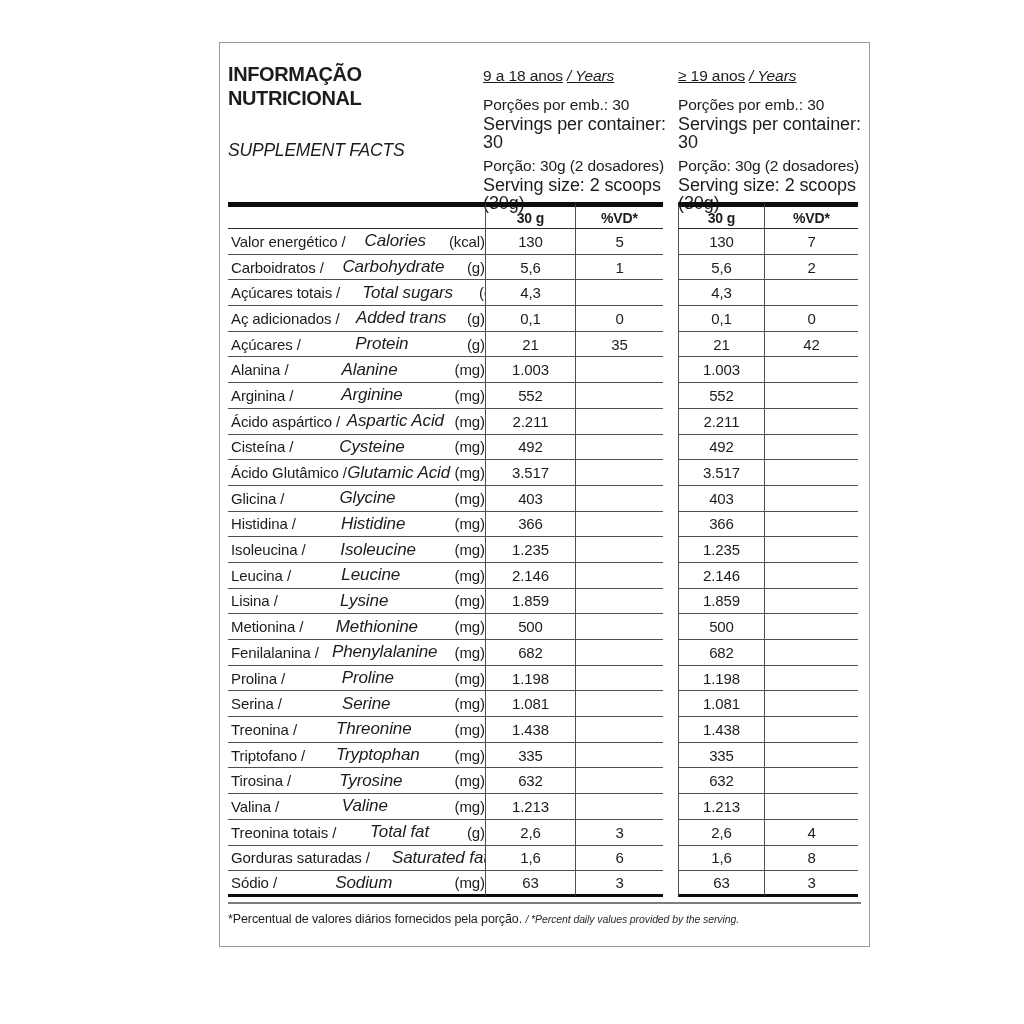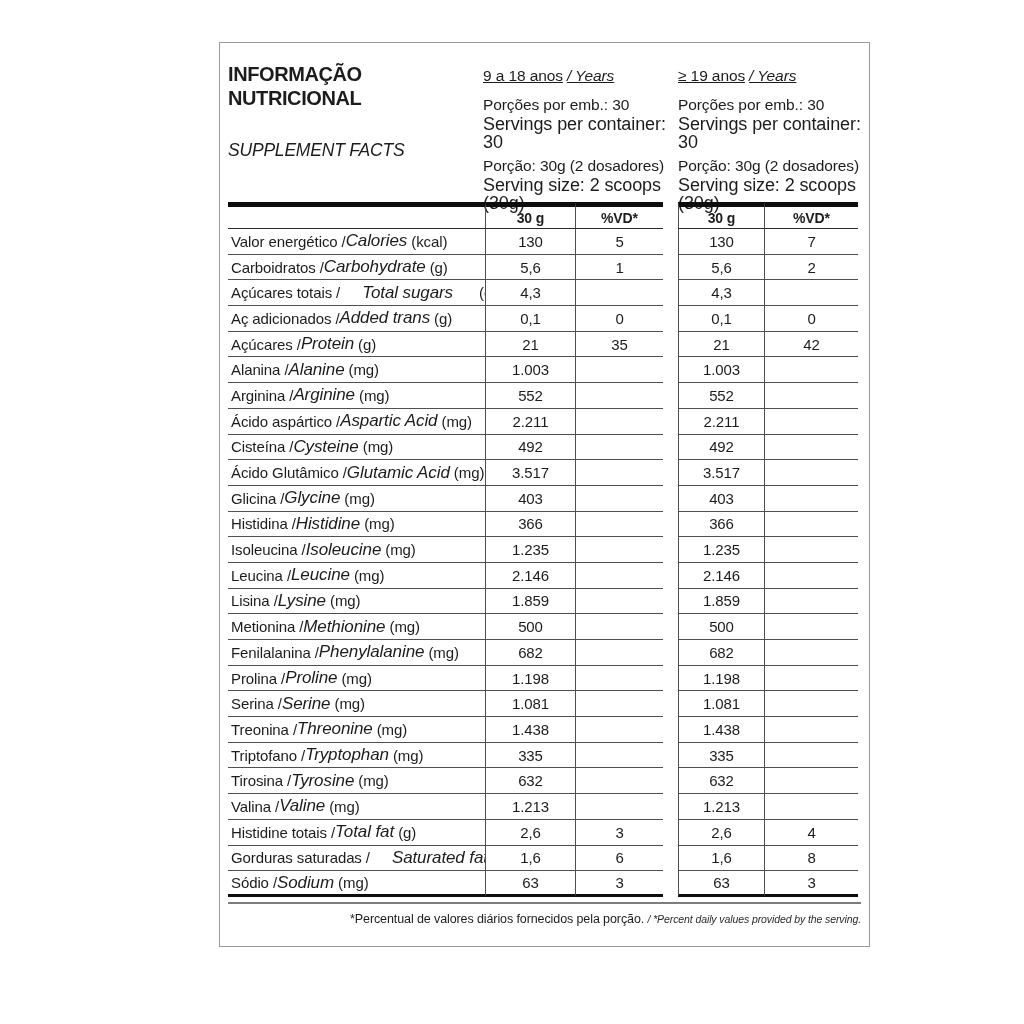--- a/index.html
+++ b/index.html
@@ -36,21 +36,21 @@
   
   .ntable{width:630px;}
   .trow{
     display:grid;grid-template-columns:258px 90px 87px 15px 87px 93px;
     height:25.7px;
   }
   .trow .cell{
     display:flex;align-items:center;box-sizing:border-box;
     border-bottom:1.2px solid #4f4f4f;overflow:hidden;white-space:nowrap;
   }
-  .cell.lab{font-size:15px;padding-left:3px;}
+  .cell.lab{font-size:15px;padding-left:3px;justify-content:space-between;}
   .cell.lab .en{font-style:italic;font-size:17px;}
   .cell.val{justify-content:center;font-size:15px;}
   .cell.lab{border-right:1.2px solid #4f4f4f;}
   .cell.v0{border-right:1.2px solid #4f4f4f;}
   .cell.v2{border-left:1.2px solid #4f4f4f;border-right:1.2px solid #4f4f4f;}
   .cell.gapc{border:none !important;}
   .ind1{padding-left:8px;}
   .ind2{padding-left:13px;gap:22px;}
   .ind3{padding-left:19px;}
   .thead .cell{
@@ -60,21 +60,21 @@
   .thead{height:27px;}
   .thead .gapc{border:none !important;}
   #rows .trow:last-child .cell{border-bottom:3.5px solid #0d0d0d;}
   
   .note{
     margin-top:9px;font-size:15px;line-height:21px;letter-spacing:-0.1px;
     width:633px;
   }
   .note .en{font-style:italic;font-size:14px;}
   .divider{margin-top:5px;border-top:2px solid #7d7d7d;width:633px;}
-  .footnote{margin-top:8px;font-size:12.5px;text-align:right;}
+  .footnote{margin-top:8px;font-size:12.5px;}
   .footnote .en{font-style:italic;font-size:10.5px;color:#2a2a2a;}
 </style>
 </head>
 <body>
 
 <div class="label-box">
 
   <div class="head">
     <div>
       <div class="title">INFORMAÇÃO NUTRICIONAL</div>
@@ -383,21 +383,21 @@
             <span>&nbsp;(mg)</span>
           </div>
           <div class="cell val v0">1.213</div>
           <div class="cell val v1"></div>
           <div class="cell gapc"></div>
           <div class="cell val v2">1.213</div>
           <div class="cell val v3"></div>
         </div>
         <div class="trow">
           <div class="cell lab ind0">
-            <span>Histidine totais / </span>
+            <span>Treonina totais / </span>
             <span class="en">Total fat</span>
             <span>&nbsp;(g)</span>
           </div>
           <div class="cell val v0">2,6</div>
           <div class="cell val v1">3</div>
           <div class="cell gapc"></div>
           <div class="cell val v2">2,6</div>
           <div class="cell val v3">4</div>
         </div>
         <div class="trow">

